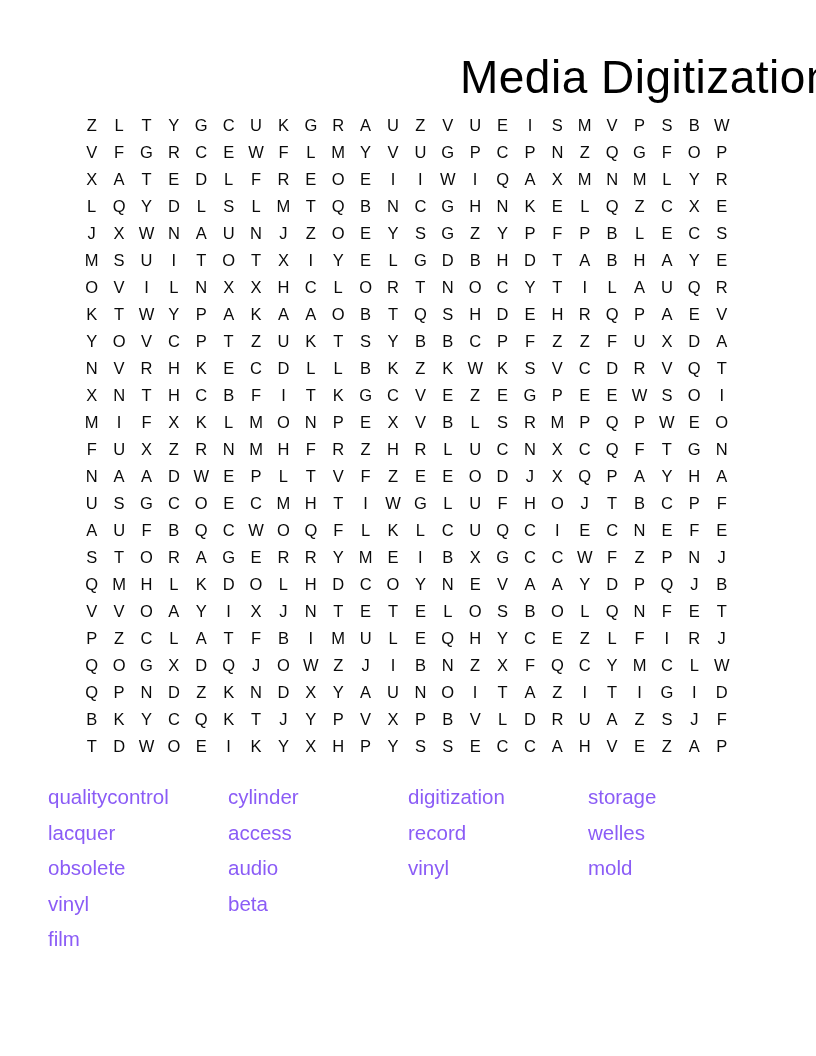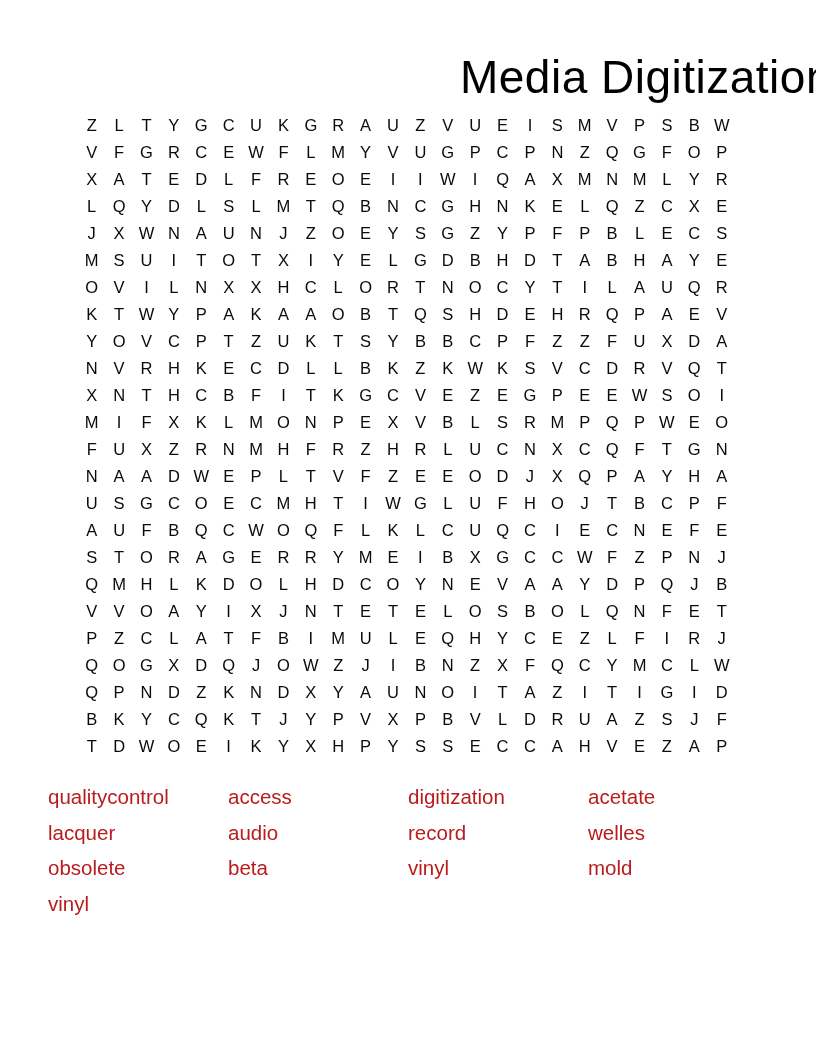--- a/index.html
+++ b/index.html
@@ -53,21 +53,21 @@
   }
   .word-col {
     width: 180px;
   }
   .word-col:nth-child(4) {
     width: 160px;
   }
   .word {
     font-size: 20.5px;
     line-height: 35.6px;
-    color: #b91c1c;
+    color: #8b5cf6;
     white-space: nowrap;
   }
 </style>
 </head>
 <body>
 
 <div class="page">
   <h1 class="title">Media Digitization</h1>
 
   <div class="grid">
@@ -648,30 +648,32 @@
       <div class="cell">A</div>
       <div class="cell">P</div>
     </div>
 
   <div class="words">
       <div class="word-col">
         <div class="word">qualitycontrol</div>
         <div class="word">lacquer</div>
         <div class="word">obsolete</div>
         <div class="word">vinyl</div>
+        <div class="word">film</div>
       </div>
       <div class="word-col">
+        <div class="word">cylinder</div>
         <div class="word">access</div>
         <div class="word">audio</div>
         <div class="word">beta</div>
       </div>
       <div class="word-col">
         <div class="word">digitization</div>
         <div class="word">record</div>
         <div class="word">vinyl</div>
       </div>
       <div class="word-col">
-        <div class="word">acetate</div>
+        <div class="word">storage</div>
         <div class="word">welles</div>
         <div class="word">mold</div>
       </div>
     </div>
 </div>
 
 </body></html>

